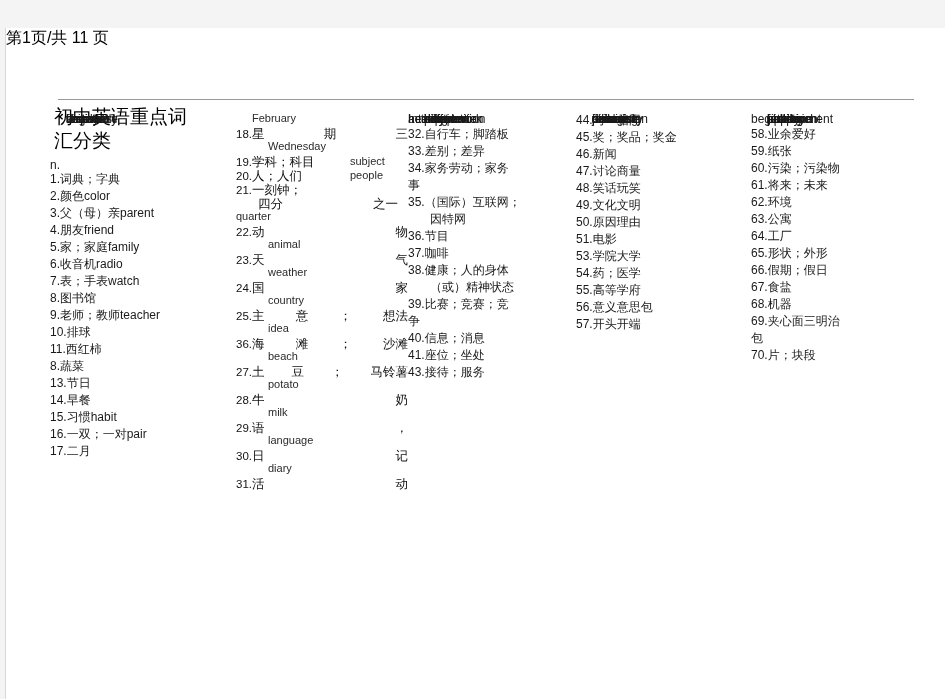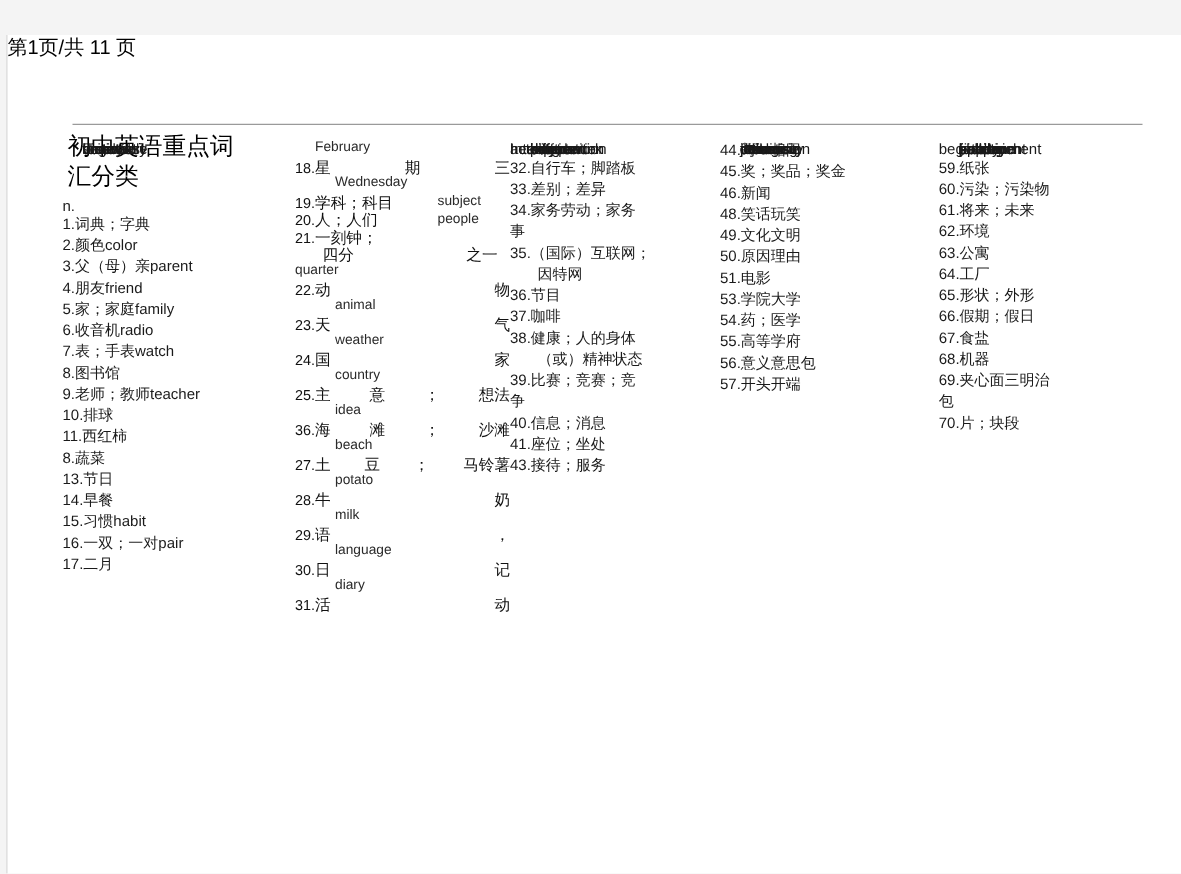--- a/index.html
+++ b/index.html
@@ -387,20 +387,21 @@
             <span class="en" style="position: absolute; left: 16px; top: 0px;">commom</span>
           </div>
           <div class="row cn"><span class="num">45.</span><span class="gloss"><span>奖</span><span>；</span><span>奖</span><span>品</span><span>；奖金</span></span></div>
           <div class="row">
             <span class="en" style="position: absolute; left: 16px; top: 0px;">prize</span>
           </div>
           <div class="row cn"><span class="num">46.</span><span class="gloss"><span>新</span><span>闻</span></span></div>
           <div class="row">
             <span class="en" style="position: absolute; left: 16px; top: 0px;">news</span>
           </div>
+          <div class="row cn"><span class="num">47.</span><span class="gloss"><span>讨</span><span>论</span><span>商</span><span>量</span></span></div>
           <div class="row">
             <span class="en" style="position: absolute; left: 16px; top: 0px;">discussion</span>
           </div>
           <div class="row cn"><span class="num">48.</span><span class="gloss"><span>笑</span><span>话</span><span>玩</span><span>笑</span></span></div>
           <div class="row">
             <span class="en" style="position: absolute; left: 16px; top: 0px;">joke</span>
           </div>
           <div class="row cn"><span class="num">49.</span><span class="gloss"><span>文</span><span>化</span><span>文</span><span>明</span></span></div>
           <div class="row">
             <span class="en" style="position: absolute; left: 16px; top: 0px;">culture</span>
@@ -429,20 +430,21 @@
             <span class="en" style="position: absolute; left: 16px; top: 0px;">university</span>
           </div>
           <div class="row cn"><span class="num">56.</span><span class="gloss"><span>意</span><span>义</span><span>意</span><span>思</span><span>包</span></span></div>
           <div class="row">
             <span class="en" style="position: absolute; left: 16px; top: 0px;">meaning</span>
           </div>
           <div class="row cn"><span class="num">57.</span><span class="gloss"><span>开</span><span>头</span><span>开</span><span>端</span></span></div>
         </div>
         <div class="col" id="col5" style="left: 745px; top: 84px; width: 168px;">
           <div class="en" style="height: 14px;">beginning</div>
+          <div class="row cn"><span class="num">58.</span><span class="gloss"><span>业</span><span>余</span><span>爱</span><span>好</span></span></div>
           <div class="row">
             <span class="en" style="position: absolute; left: 16px; top: 0px;">hobby</span>
           </div>
           <div class="row cn"><span class="num">59.</span><span class="gloss"><span>纸</span><span>张</span></span></div>
           <div class="row">
             <span class="en" style="position: absolute; left: 16px; top: 0px;">paper</span>
           </div>
           <div class="row cn"><span class="num">60.</span><span class="gloss"><span>污</span><span>染</span><span>；</span><span>污</span><span>染</span><span>物</span></span></div>
           <div class="row">
             <span class="en" style="position: absolute; left: 16px; top: 0px;">pollution</span>

